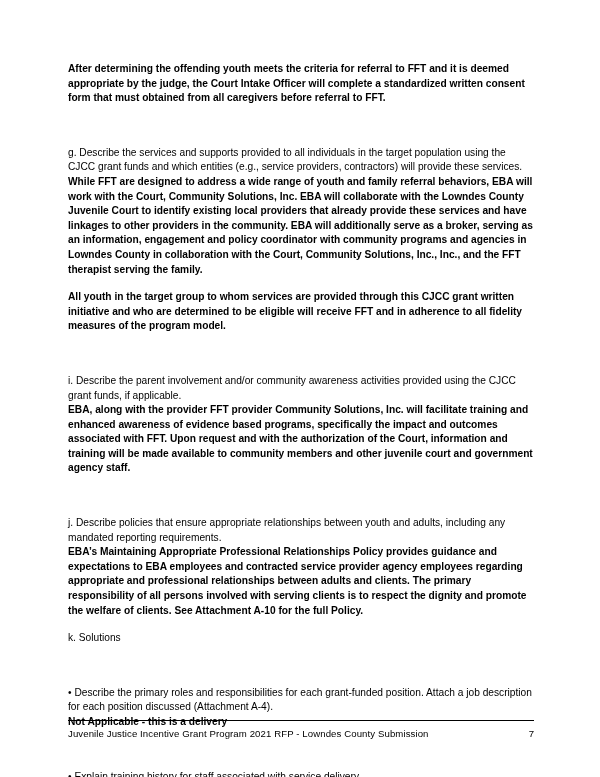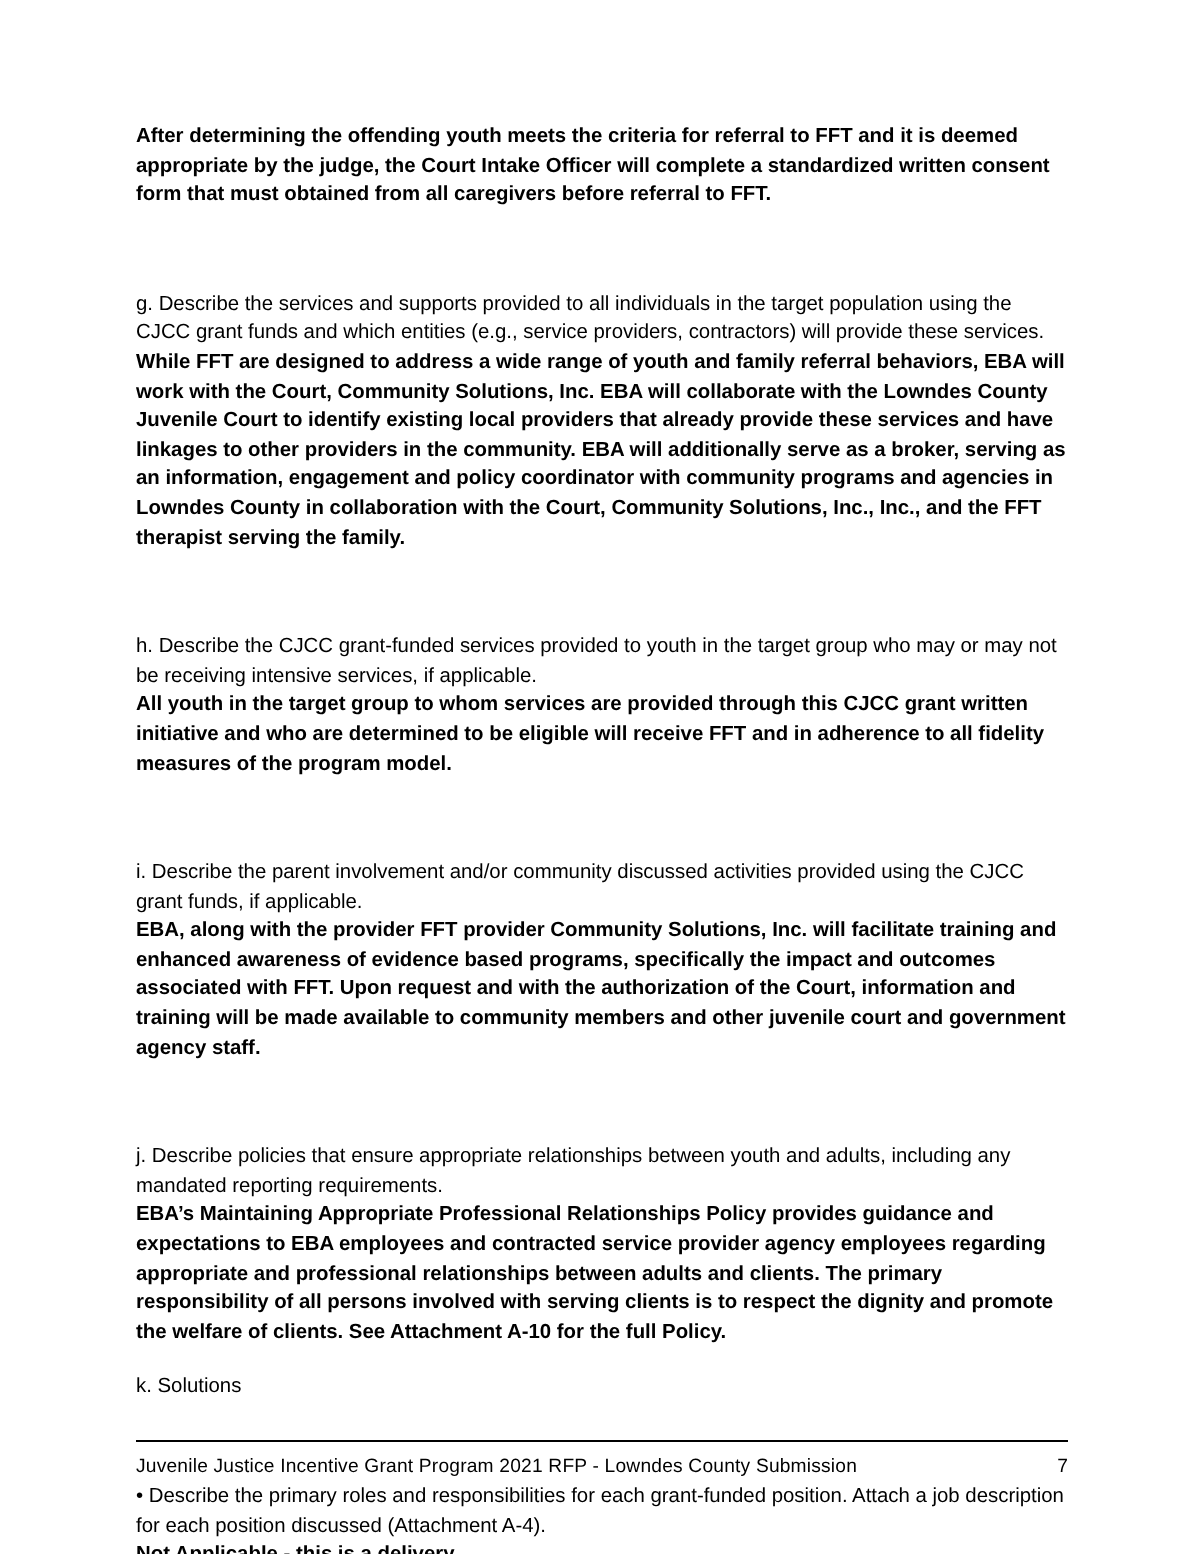--- a/index.html
+++ b/index.html
@@ -64,24 +64,23 @@
 <body>
 
 <div class="page">
   <div class="content">
 
     <p class="para bold">After determining the offending youth meets the criteria for referral to FFT and it is deemed appropriate by the judge, the Court Intake Officer will complete a standardized written consent form that must obtained from all caregivers before referral to FFT.</p>
 
     <p class="tight">g. Describe the services and supports provided to all individuals in the target population using the CJCC grant funds and which entities (e.g., service providers, contractors) will provide these services.</p>
     <p class="para bold">While FFT are designed to address a wide range of youth and family referral behaviors, EBA will work with the Court, Community Solutions, Inc. EBA will collaborate with the Lowndes County Juvenile Court to identify existing local providers that already provide these services and have linkages to other providers in the community. EBA will additionally serve as a broker, serving as an information, engagement and policy coordinator with community programs and agencies in Lowndes County in collaboration with the Court, Community Solutions, Inc., Inc., and the FFT therapist serving the family.</p>
 
-    <p class="tight">h. Describe the CJCC grant-funded services provided to youth in the target group who may or may not be receiving intensive services, if applicable.</p>
     <p class="para bold">All youth in the target group to whom services are provided through this CJCC grant written initiative and who are determined to be eligible will receive FFT and in adherence to all fidelity measures of the program model.</p>
 
-    <p class="tight">i. Describe the parent involvement and/or community discussed activities provided using the CJCC grant funds, if applicable.</p>
+    <p class="tight">i. Describe the parent involvement and/or community awareness activities provided using the CJCC grant funds, if applicable.</p>
     <p class="para bold">EBA, along with the provider FFT provider Community Solutions, Inc. will facilitate training and enhanced awareness of evidence based programs, specifically the impact and outcomes associated with FFT. Upon request and with the authorization of the Court, information and training will be made available to community members and other juvenile court and government agency staff.</p>
 
     <p class="tight">j. Describe policies that ensure appropriate relationships between youth and adults, including any mandated reporting requirements.</p>
     <p class="para bold">EBA’s Maintaining Appropriate Professional Relationships Policy provides guidance and expectations to EBA employees and contracted service provider agency employees regarding appropriate and professional relationships between adults and clients. The primary responsibility of all persons involved with serving clients is to respect the dignity and promote the welfare of clients. See Attachment A-10 for the full Policy.</p>
 
     <p class="para">k. Solutions</p>
 
     <p class="tight">• Describe the primary roles and responsibilities for each grant-funded position. Attach a job description for each position discussed (Attachment A-4).</p>
     <p class="para bold">Not Applicable - this is a delivery</p>
 

